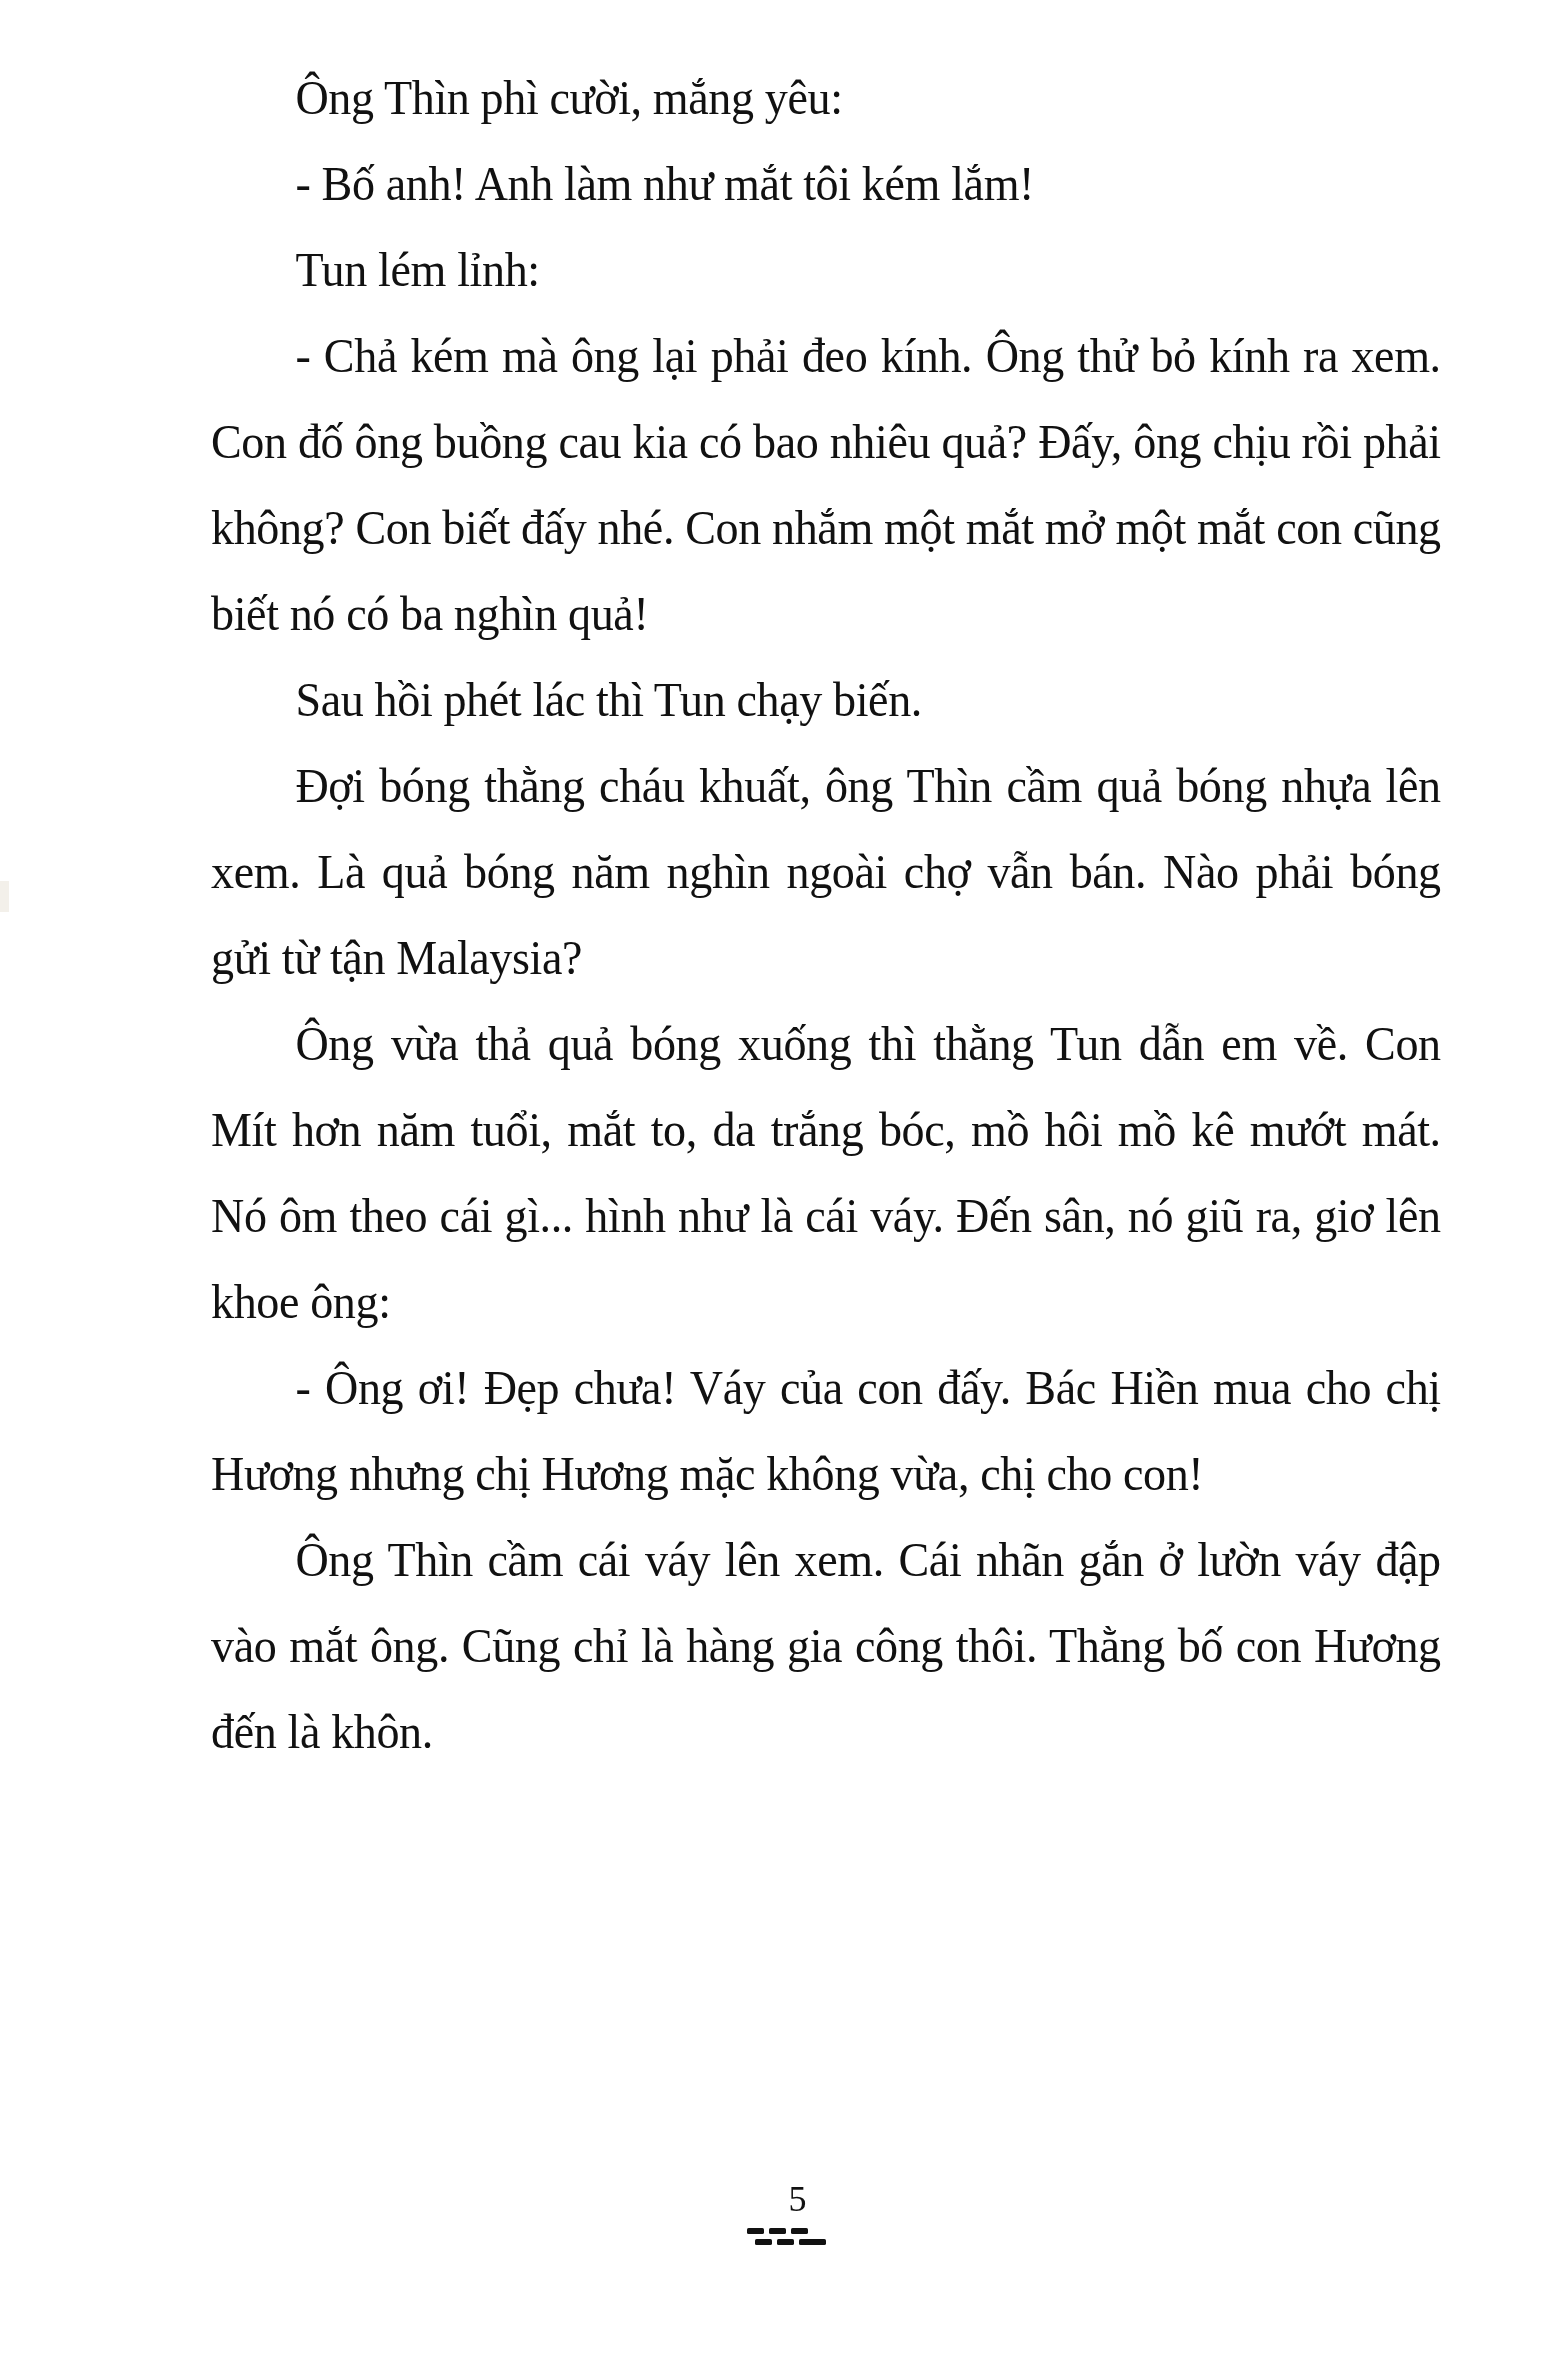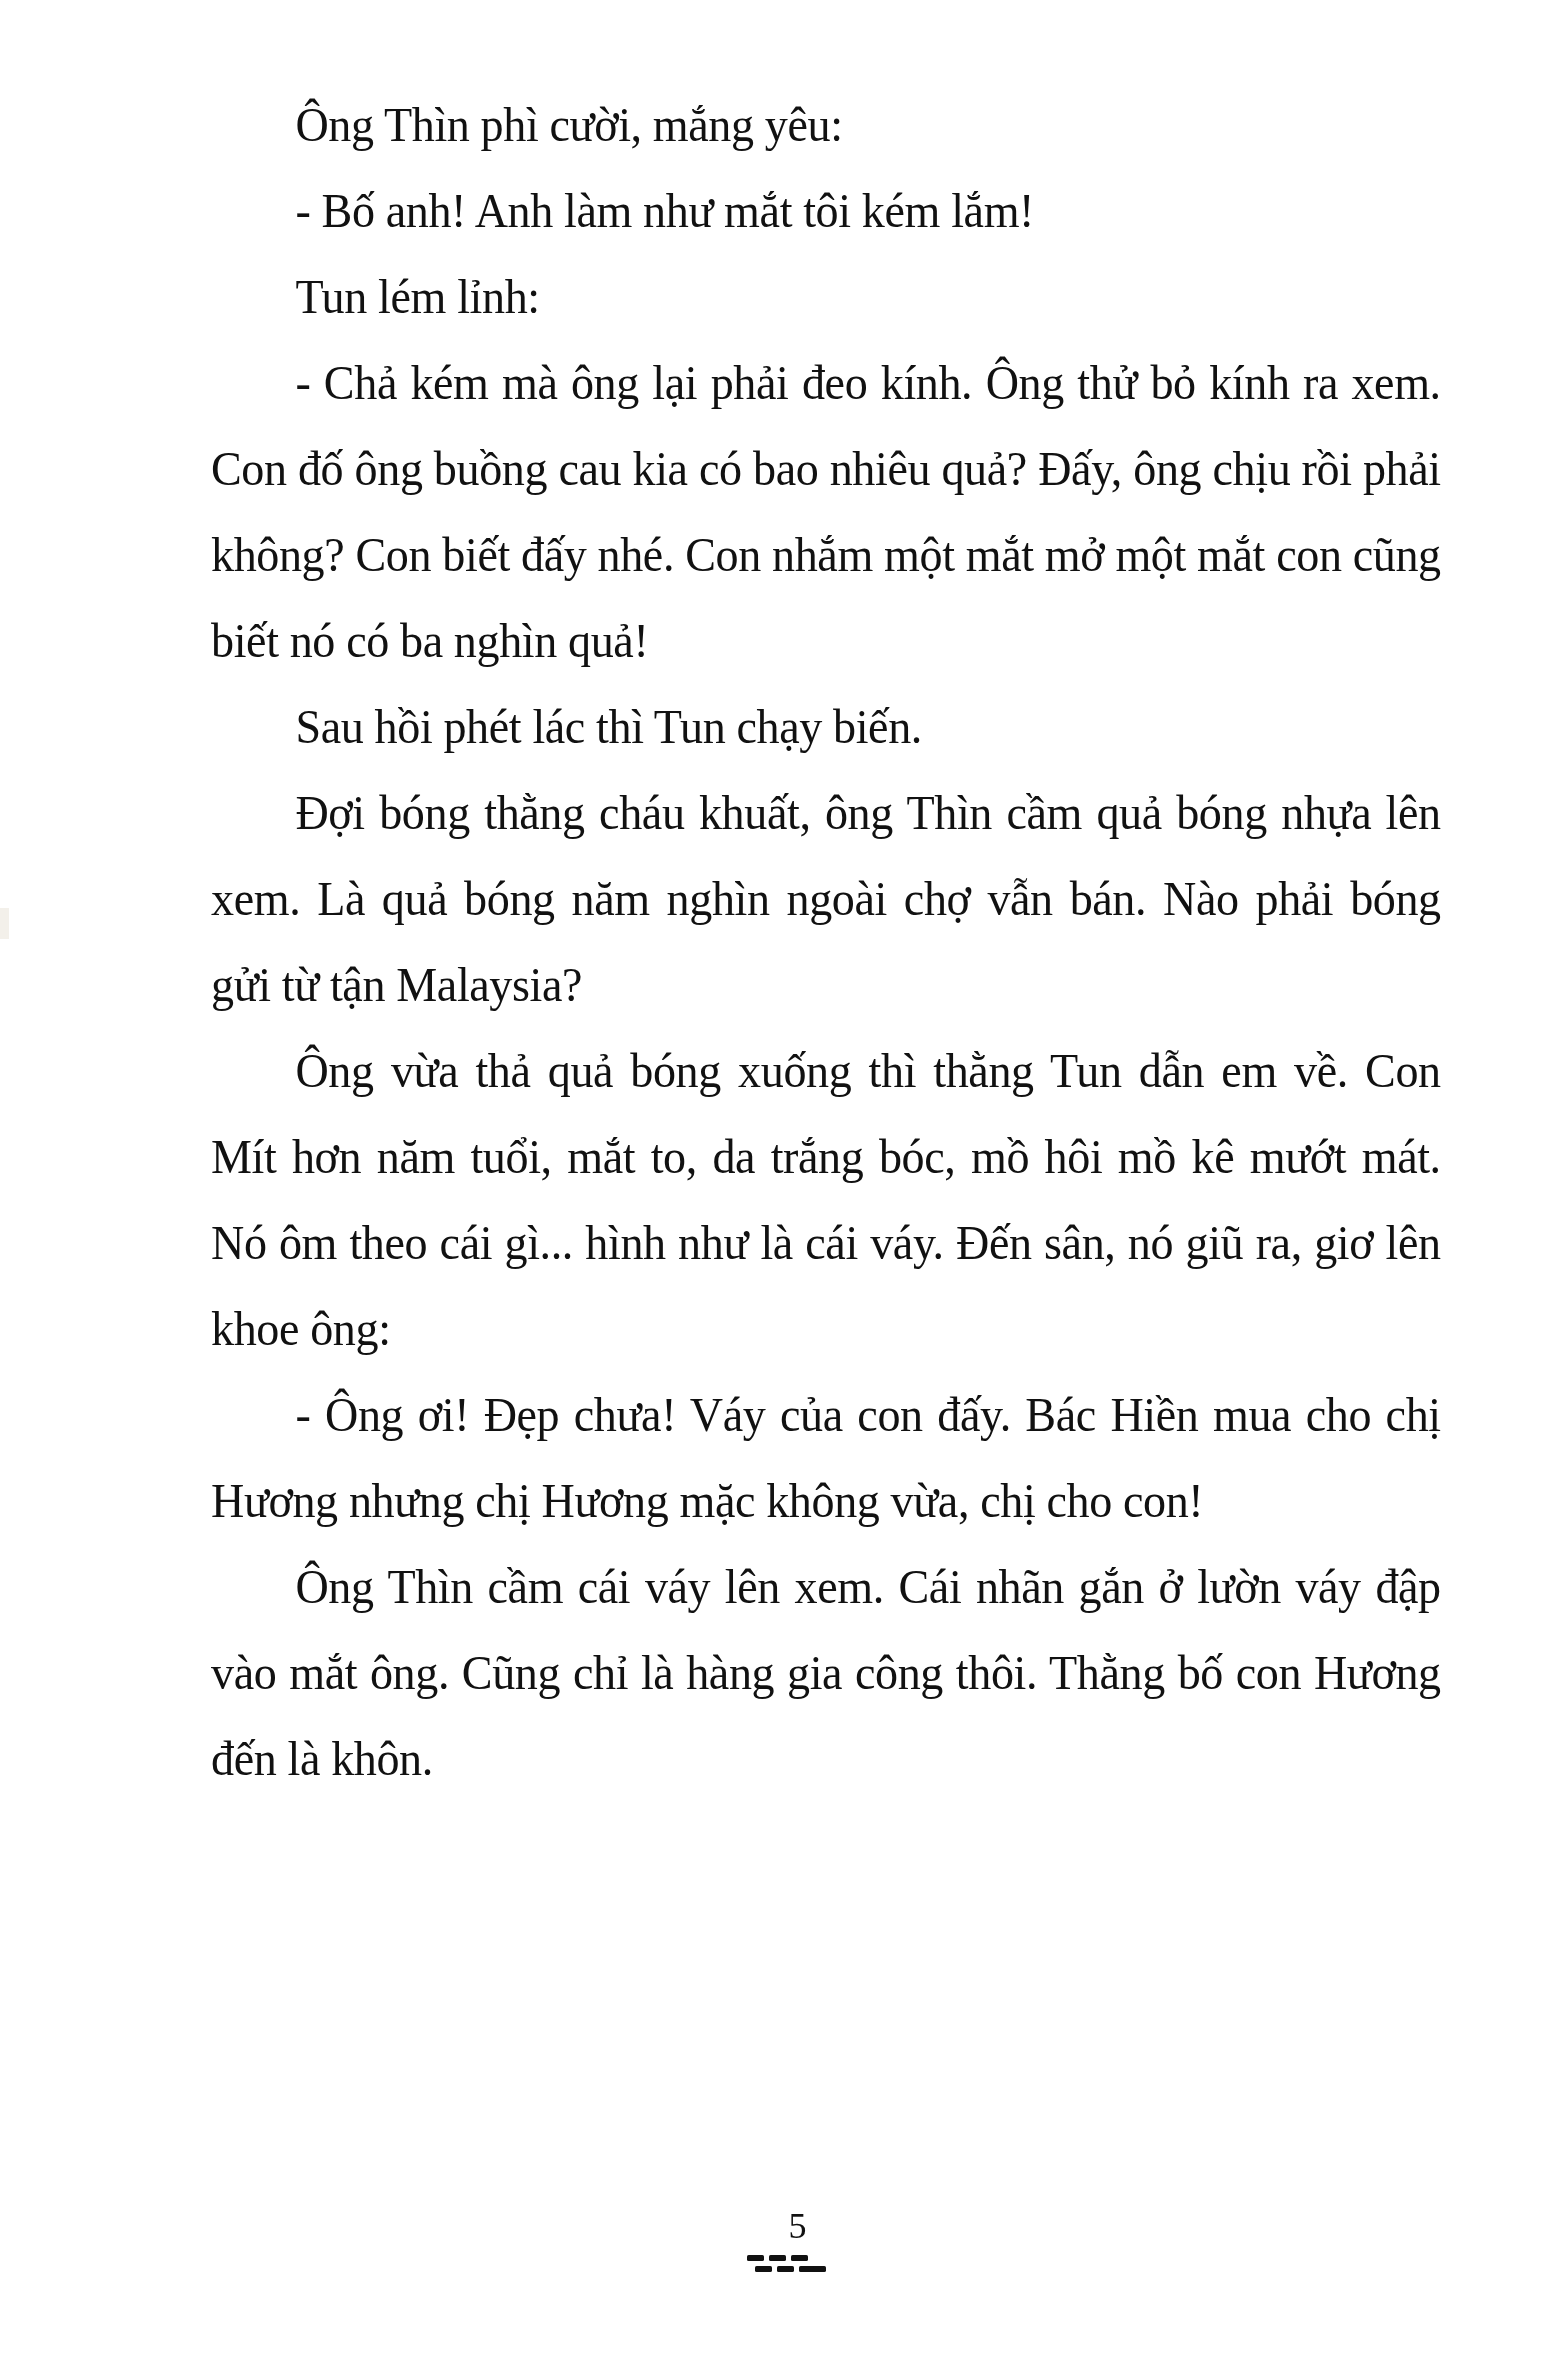--- a/index.html
+++ b/index.html
@@ -1,20 +1,20 @@
 <!DOCTYPE html>
 <html style="font-size:12.6px"><head>
 <meta charset="utf-8">
 <style>
   html, body { margin: 0; padding: 0; }
   body {
     width: 1564px; height: 2366px; background: #ffffff; position: relative; overflow: hidden;
     font-family: "Liberation Serif", "DejaVu Serif", serif; color: #111111;
   }
-  .page { position: absolute; left: 0; top: 0; width: 1564px; height: 2294px; margin-top: 27px; }
+  .page { position: absolute; left: 0; top: 0; width: 1564px; height: 2294px; }
   .text-block { position: absolute; left: 211px; top: 55px; width: 1230px; }
   .para {
     font-size: 48px; line-height: 86px; margin: 0; text-align: justify;
     text-indent: 88px; letter-spacing: -0.4px; transform: scaleX(0.96); transform-origin: left top;
     width: 1281px;
   }
   .footer { position: absolute; left: 0; top: 2178px; width: 1564px; text-align: center; }
   .page-number { font-size: 36px; display: block; margin-left: 31px; }
   .ornament { display: block; margin: 4.7px auto 0; margin-left: 747px; width: 86px; height: 31px; position: relative; }
   .ornament span { position: absolute; height: 6.3px; width: 17.3px; background: #111; border-radius: 1.6px; }

